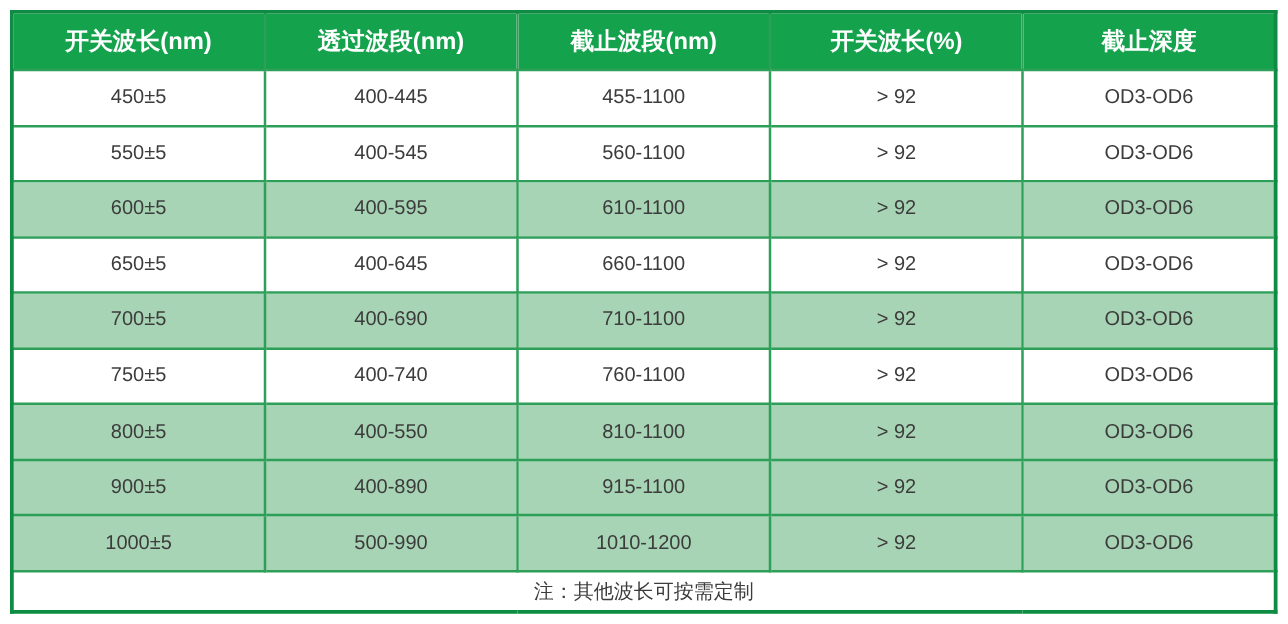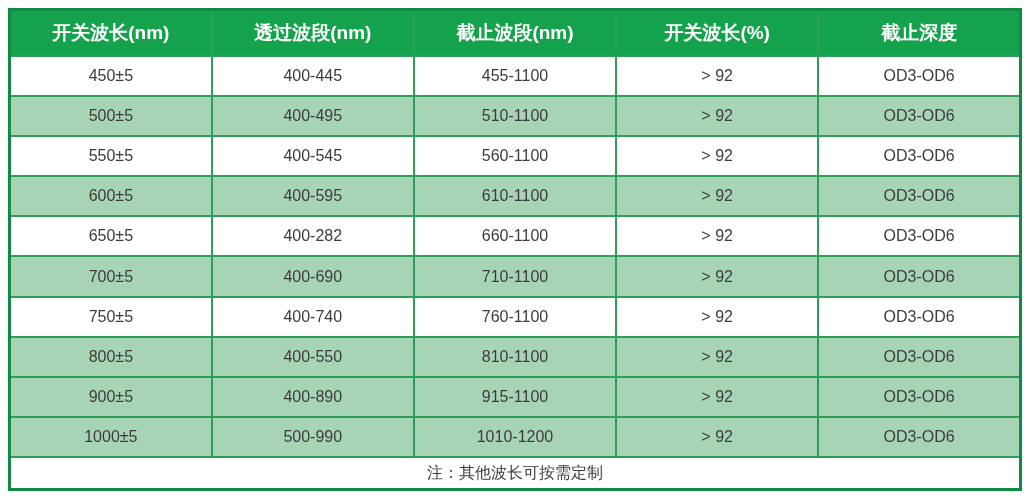--- a/index.html
+++ b/index.html
@@ -72,44 +72,37 @@
         </tr>
     </thead>
     <tbody>
         <tr>
           <td>450±5</td>
           <td>400-445</td>
           <td>455-1100</td>
           <td>&gt; 92</td>
           <td>OD3-OD6</td>
         </tr>
-        <tr class="alt">
-          <td>500±5</td>
-          <td>400-495</td>
-          <td>510-1100</td>
-          <td>&gt; 92</td>
-          <td>OD3-OD6</td>
-        </tr>
         <tr>
           <td>550±5</td>
           <td>400-545</td>
           <td>560-1100</td>
           <td>&gt; 92</td>
           <td>OD3-OD6</td>
         </tr>
         <tr class="alt">
           <td>600±5</td>
           <td>400-595</td>
           <td>610-1100</td>
           <td>&gt; 92</td>
           <td>OD3-OD6</td>
         </tr>
         <tr>
           <td>650±5</td>
-          <td>400-282</td>
+          <td>400-645</td>
           <td>660-1100</td>
           <td>&gt; 92</td>
           <td>OD3-OD6</td>
         </tr>
         <tr class="alt">
           <td>700±5</td>
           <td>400-690</td>
           <td>710-1100</td>
           <td>&gt; 92</td>
           <td>OD3-OD6</td>

